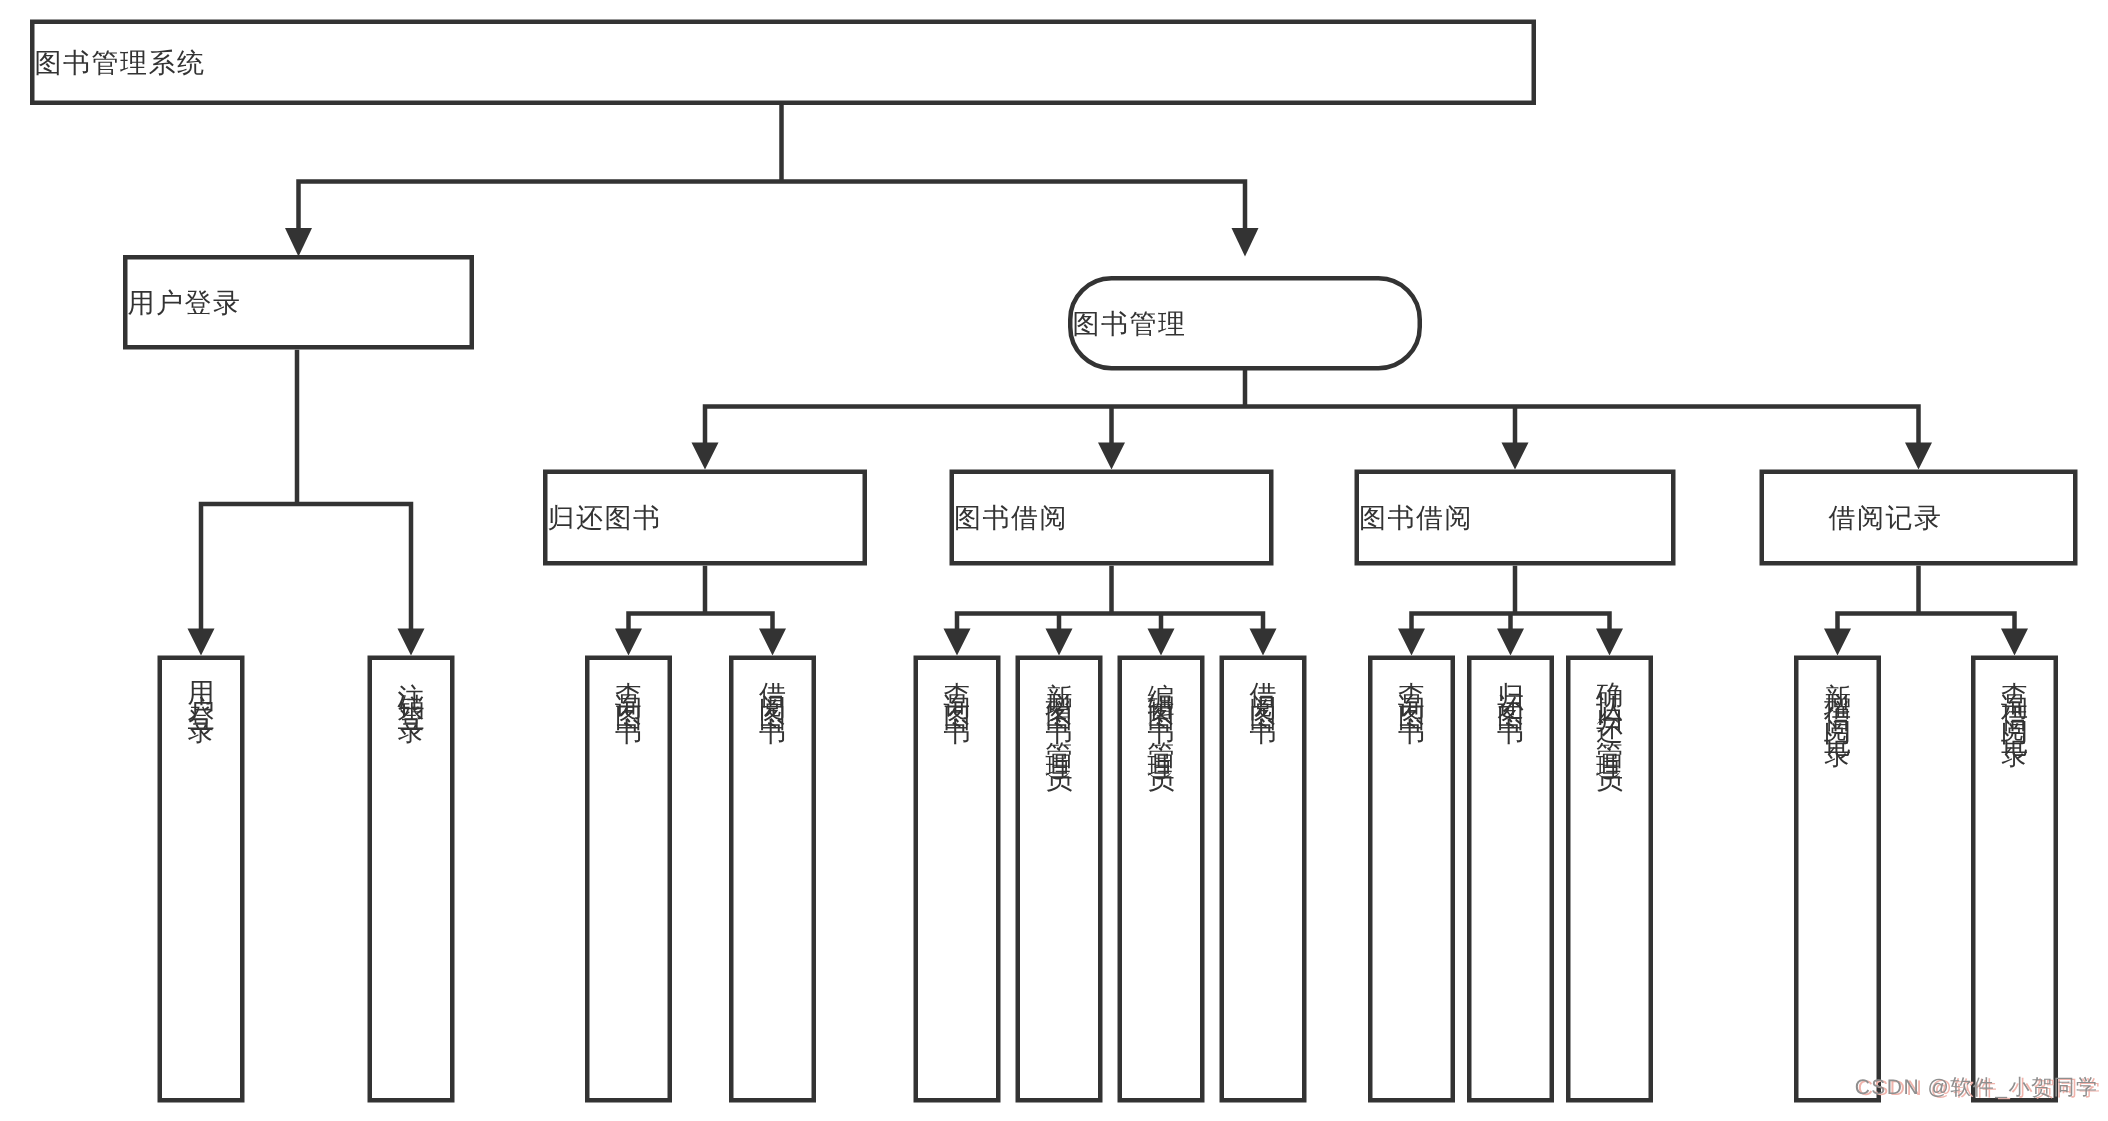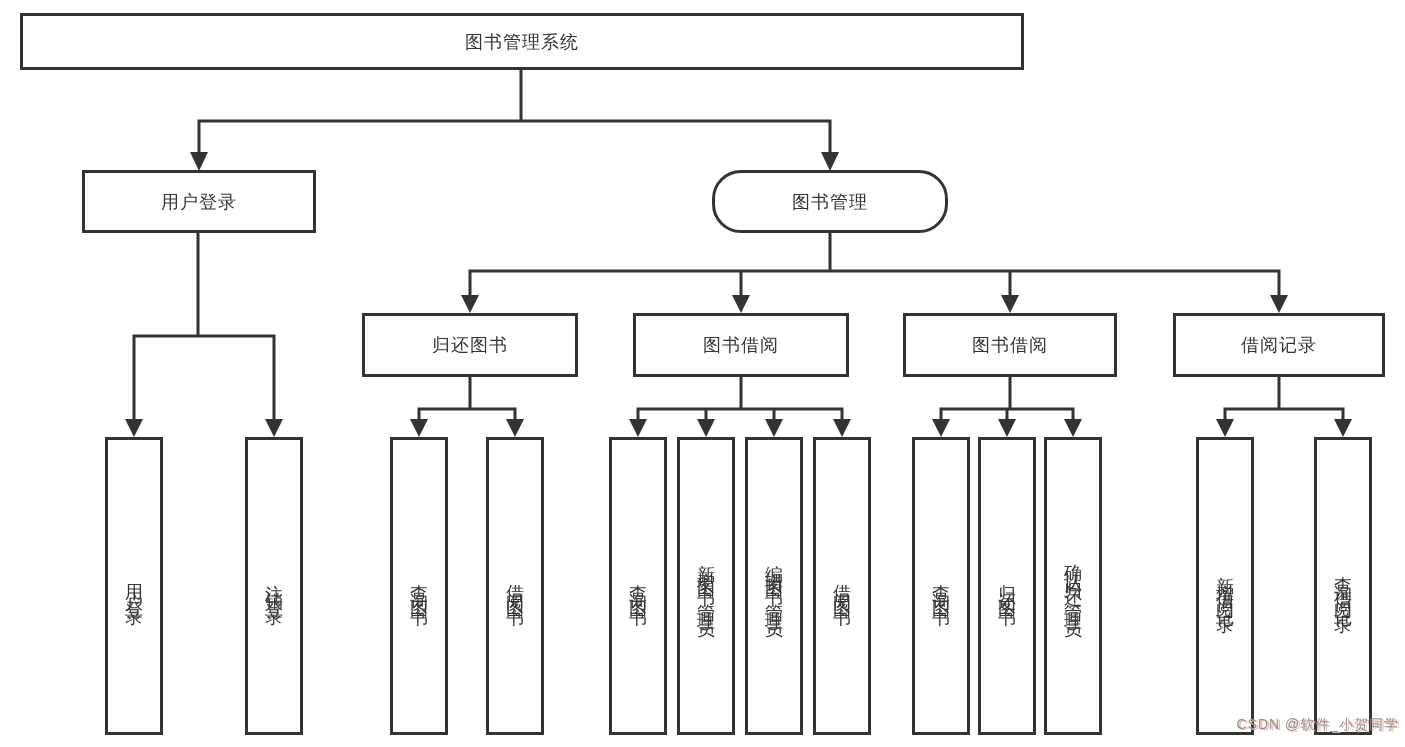--- a/index.html
+++ b/index.html
@@ -17,39 +17,39 @@
     width: 1405px; height: 747px;
   }
   .node {
     position: absolute;
     box-sizing: border-box;
     border: 3px solid #333333;
     background: #ffffff;
     color: #333333;
     display: flex;
     align-items: center;
-    justify-content: center;
+    justify-content: flex-start;
     font-size: 18px;
     letter-spacing: 1px;
     text-align: center;
   }
   .node.leaf {
     writing-mode: vertical-rl;
     letter-spacing: 8px;
     font-size: 18px;
     line-height: 1;
   }
   
   .n-root       { left: 20px;   top: 13px;  width: 1004px; height: 57px; }
   .n-user-login { left: 82px;   top: 170px; width: 234px;  height: 63px; }
-  .n-book-mgmt  { left: 712px;  top: 170px; width: 236px;  height: 63px; border-radius: 29px; }
+  .n-book-mgmt  { left: 712px;  top: 184px; width: 236px;  height: 63px; border-radius: 29px; }
   .n-new-books  { left: 362px;  top: 313px; width: 216px;  height: 64px; }
   .n-borrowing  { left: 633px;  top: 313px; width: 216px;  height: 64px; font-family: Liberation Serif, serif; }
   .n-current    { left: 903px;  top: 313px; width: 214px;  height: 64px; }
-  .n-records    { left: 1173px; top: 313px; width: 212px;  height: 64px; }
+  .n-records    { left: 1173px; top: 313px; width: 212px;  height: 64px; padding-left: 43px; }
   
   .leaf { top: 437px; width: 58px; height: 298px; }
   .l-0  { left: 105px; }
   .l-1  { left: 245px; }
   .l-2  { left: 390px; }
   .l-3  { left: 486px; }
   .l-4  { left: 609px; }
   .l-5  { left: 677px; letter-spacing: 5px; }
   .l-6  { left: 745px; letter-spacing: 5px; }
   .l-7  { left: 813px; }

